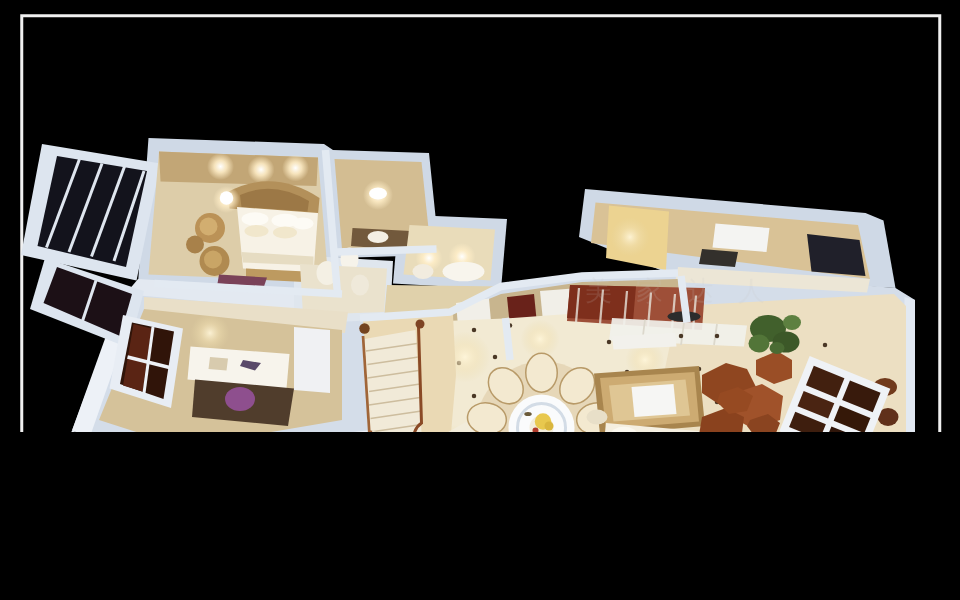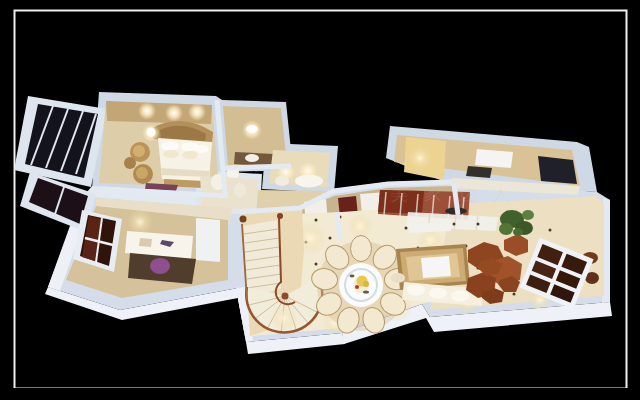--- a/index.html
+++ b/index.html
@@ -1,16 +1,16 @@
 <!DOCTYPE html>
 <html><head>
 <meta charset="utf-8">
 <style>
   html,body{margin:0;padding:0;background:#000;}
-  #stage{position:relative;width:640px;height:388px;background:#14b8a6;overflow:hidden;
+  #stage{position:relative;width:640px;height:288px;background:#14b8a6;overflow:hidden;
          font-family:"Liberation Sans", sans-serif;}
 </style>
 </head>
 <body>
 <div id="stage">
 <svg width="640" height="400" viewBox="0 0 640 400" xmlns="http://www.w3.org/2000/svg">
 <defs>
   <radialGradient id="glow" cx="50%" cy="50%" r="50%">
     <stop offset="0%" stop-color="#fff6da" stop-opacity="0.9"></stop>
     <stop offset="50%" stop-color="#f3e2b4" stop-opacity="0.45"></stop>

